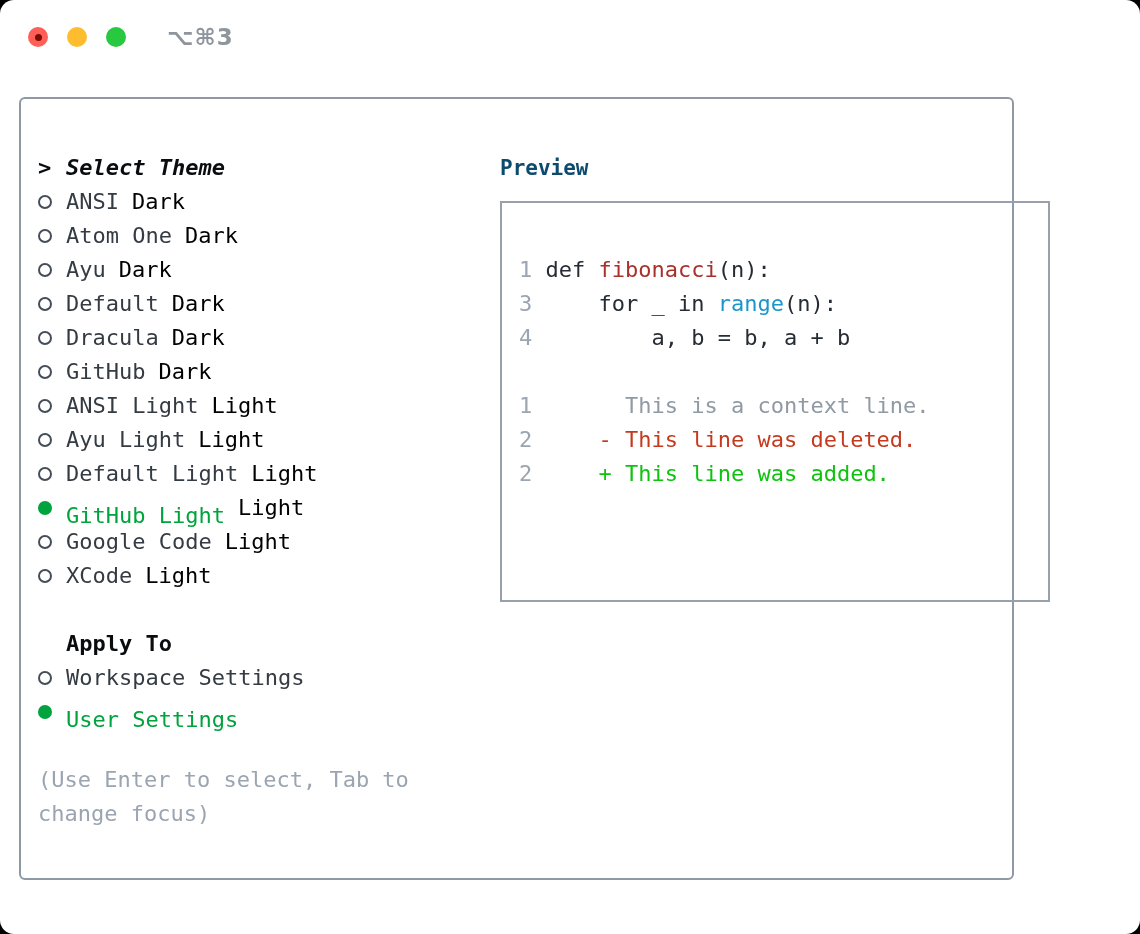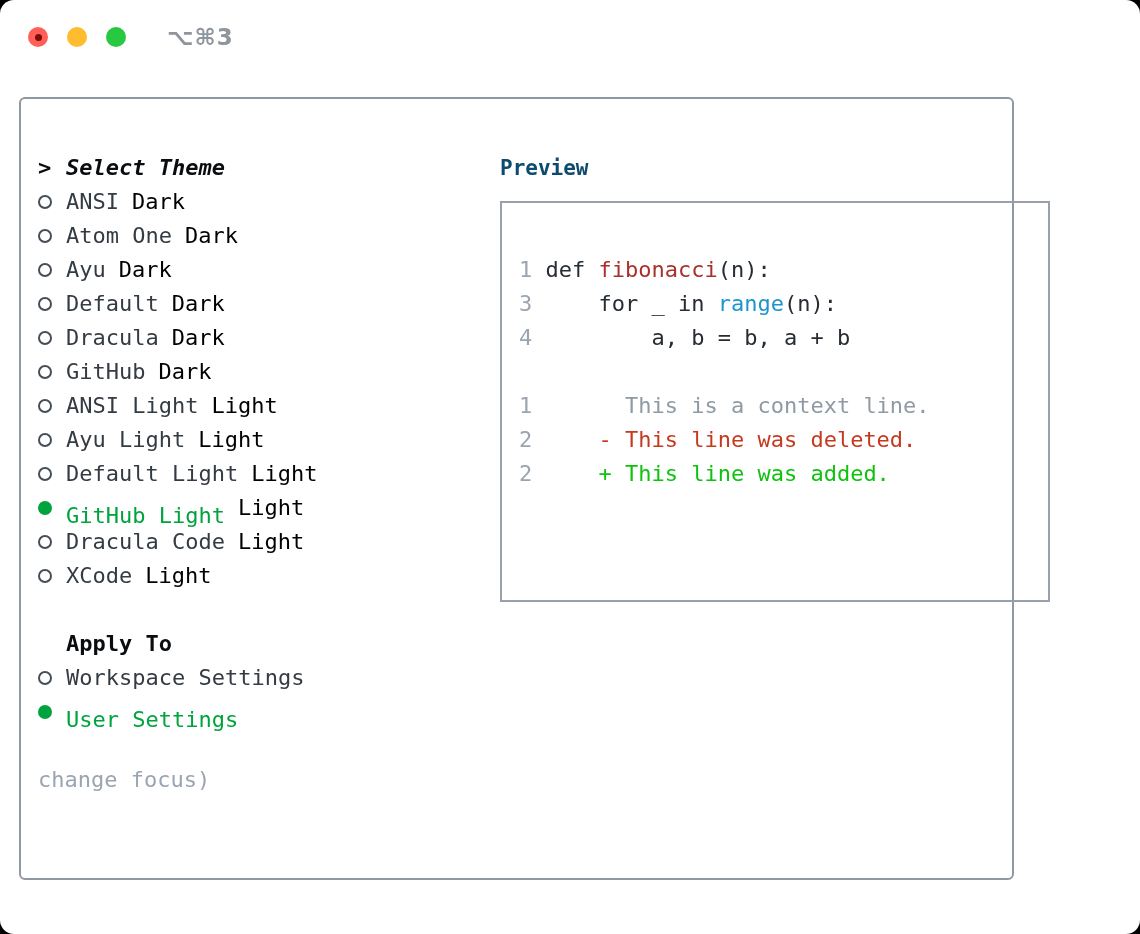--- a/index.html
+++ b/index.html
@@ -149,21 +149,21 @@
       </div>
 
       <div class="row opt sel">
         <span class="mark"><span class="circ fill"></span></span>
         <span class="tname">GitHub Light</span>
         <span class="tsuf">Light</span>
       </div>
 
       <div class="row opt">
         <span class="mark"><span class="circ"></span></span>
-        <span class="tname">Dracula Code</span>
+        <span class="tname">Google Code</span>
         <span class="tsuf">Light</span>
       </div>
 
       <div class="row opt">
         <span class="mark"><span class="circ"></span></span>
         <span class="tname">XCode</span>
         <span class="tsuf">Light</span>
       </div>
 
       <div class="spacer"></div>
@@ -179,20 +179,21 @@
       </div>
 
       <div class="row opt sel">
         <span class="mark"><span class="circ fill"></span></span>
         <span class="tname">User Settings</span>
       </div>
 
       <div class="spacer"></div>
 
       <div class="help">
+        <div>(Use Enter to select, Tab to</div>
         <div>change focus)</div>
       </div>
 
     </div>
 
     <div class="right-col">
       <div class="preview-header">Preview</div>
 
       <div class="preview-box">
 

